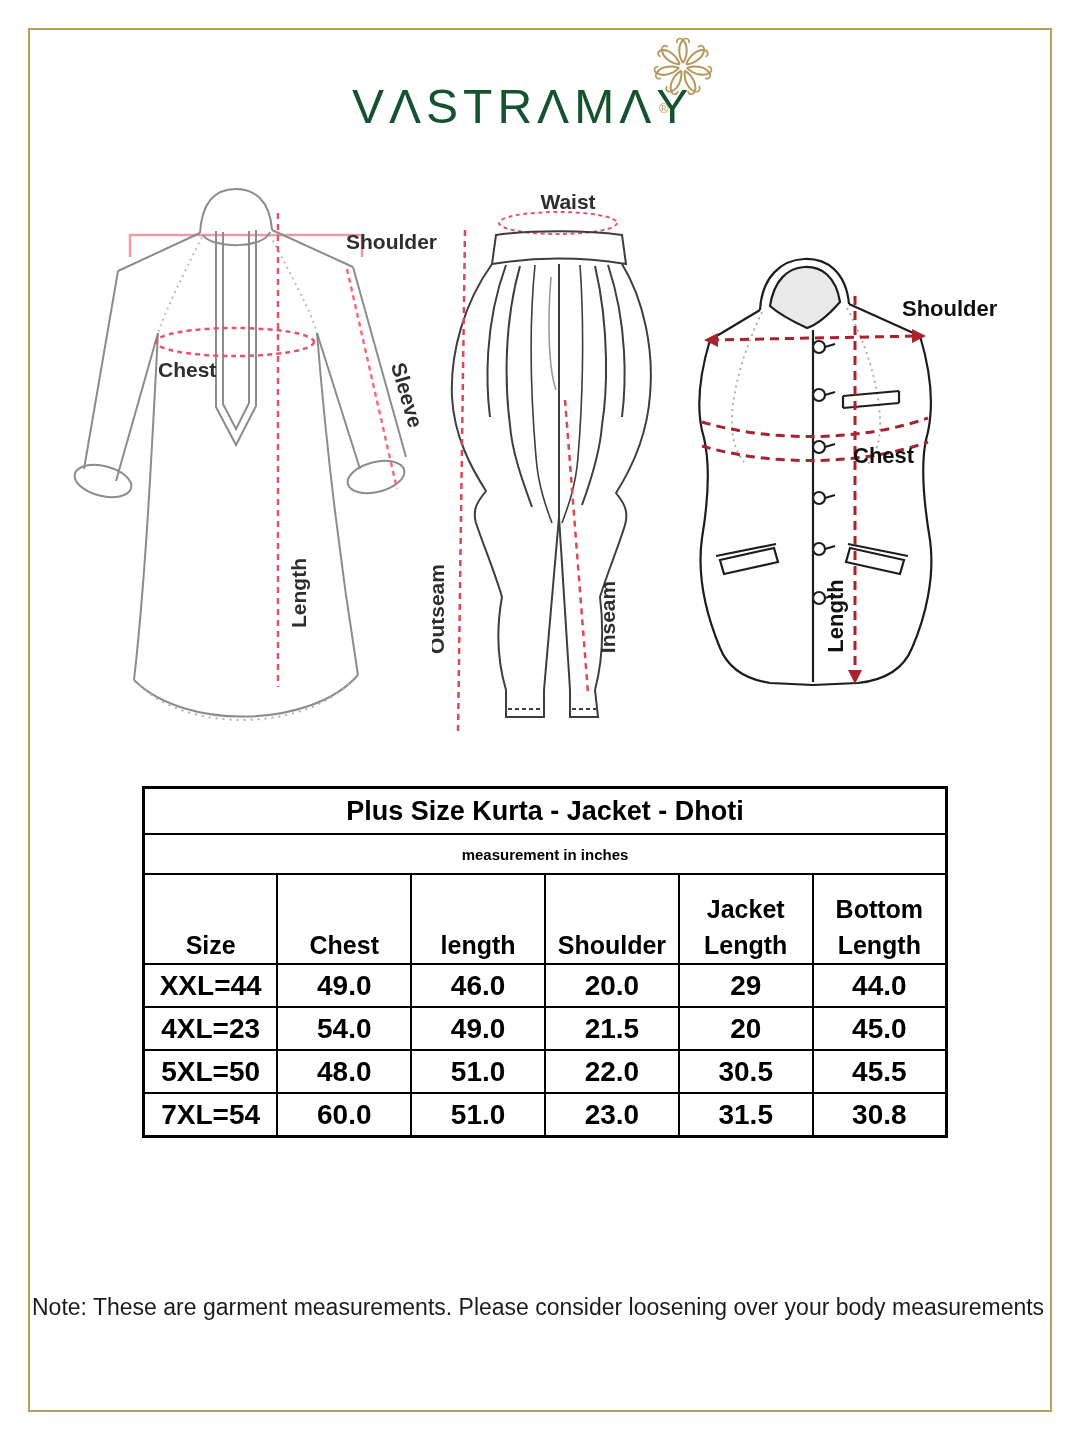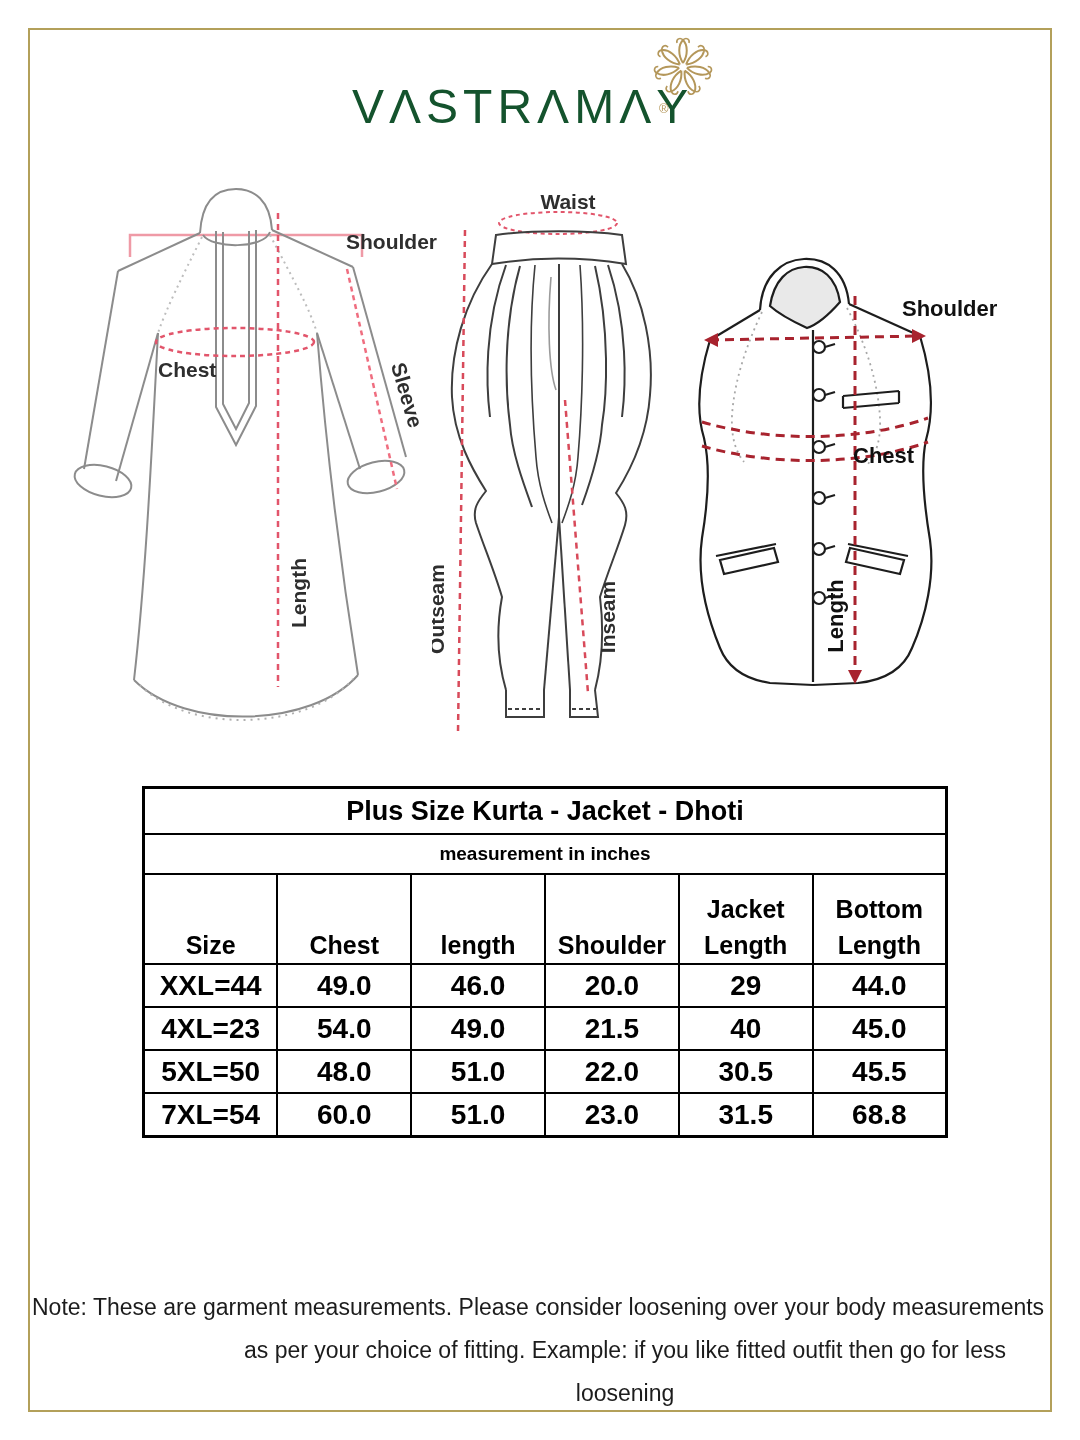--- a/index.html
+++ b/index.html
@@ -18,21 +18,21 @@
   #dhoti-svg{left:432px;top:185px;}
   #jacket-svg{left:680px;top:250px;}
   svg text{font-family:"Liberation Sans",sans-serif;}
   
   #size-table{position:absolute;left:142px;top:786px;width:806px;border-collapse:collapse;
               table-layout:fixed;color:#000;}
   #size-table td,#size-table th{border:2.5px solid #000;text-align:center;font-weight:bold;
               padding:0;overflow:hidden;}
   #size-table{border:3px solid #000;}
   th.title-cell{height:44px;font-size:27px;}
-  th.unit-cell{height:38px;font-size:19px;}
+  th.unit-cell{height:38px;font-size:15px;}
   th.col-h{height:88px;font-size:25px;vertical-align:bottom;padding-bottom:9px;
            white-space:pre-line;line-height:1.45;margin-top:44px;}
   td.data-cell{height:41px;font-size:28px;}
   
   #note{position:absolute;left:32px;right:32px;top:1286px;color:#1c1c1c;font-size:23px;
         line-height:43px;}
   #note .n1{}
   #note .n2{text-align:center;margin-left:170px;}
 </style>
 </head>
@@ -196,39 +196,38 @@
           <td class="data-cell">46.0</td>
           <td class="data-cell">20.0</td>
           <td class="data-cell">29</td>
           <td class="data-cell">44.0</td>
         </tr>
         <tr>
           <td class="data-cell">4XL=23</td>
           <td class="data-cell">54.0</td>
           <td class="data-cell">49.0</td>
           <td class="data-cell">21.5</td>
-          <td class="data-cell">40</td>
+          <td class="data-cell">20</td>
           <td class="data-cell">45.0</td>
         </tr>
         <tr>
           <td class="data-cell">5XL=50</td>
           <td class="data-cell">48.0</td>
           <td class="data-cell">51.0</td>
           <td class="data-cell">22.0</td>
           <td class="data-cell">30.5</td>
           <td class="data-cell">45.5</td>
         </tr>
         <tr>
           <td class="data-cell">7XL=54</td>
           <td class="data-cell">60.0</td>
           <td class="data-cell">51.0</td>
           <td class="data-cell">23.0</td>
           <td class="data-cell">31.5</td>
-          <td class="data-cell">68.8</td>
+          <td class="data-cell">30.8</td>
         </tr>
       </tbody>
   </table>
 
   <div id="note">
     <div class="n1">Note: These are garment measurements. Please consider loosening over your body measurements</div>
-    <div class="n2">as per your choice of fitting. Example: if you like fitted outfit then go for less loosening</div>
   </div>
 </div>
 
 </body></html>

